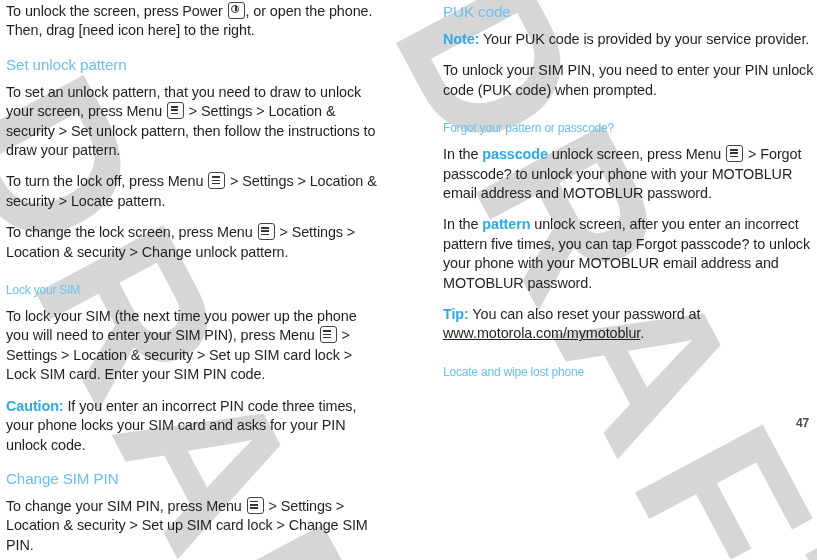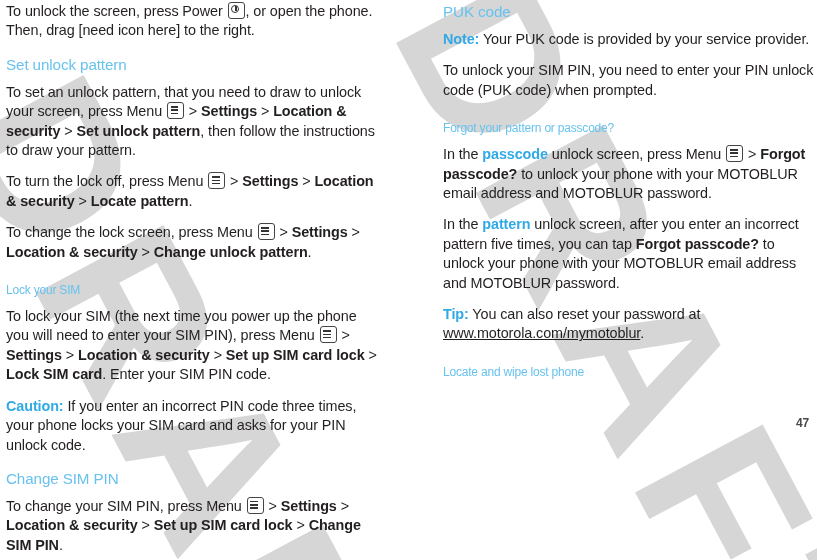--- a/index.html
+++ b/index.html
@@ -74,21 +74,21 @@
   }
   h2.head2 {
     margin: 14px 0 9px 0;
     font-size: 15.2px;
     line-height: 19px;
     font-weight: normal;
     color: #68c2ef;
     letter-spacing: -0.1px;
   }
 
-  .b { font-weight: bold; }
+  .b { font-weight: normal; }
   .blue-bold { font-weight: bold; color: #31a9e6; }
   .link-url { text-decoration: underline; color: #231f20; }
   .gt { font-weight: normal; }
 
   
   .icon-box {
     display: inline-block;
     vertical-align: -3px;
     width: 15px;
     height: 15px;

